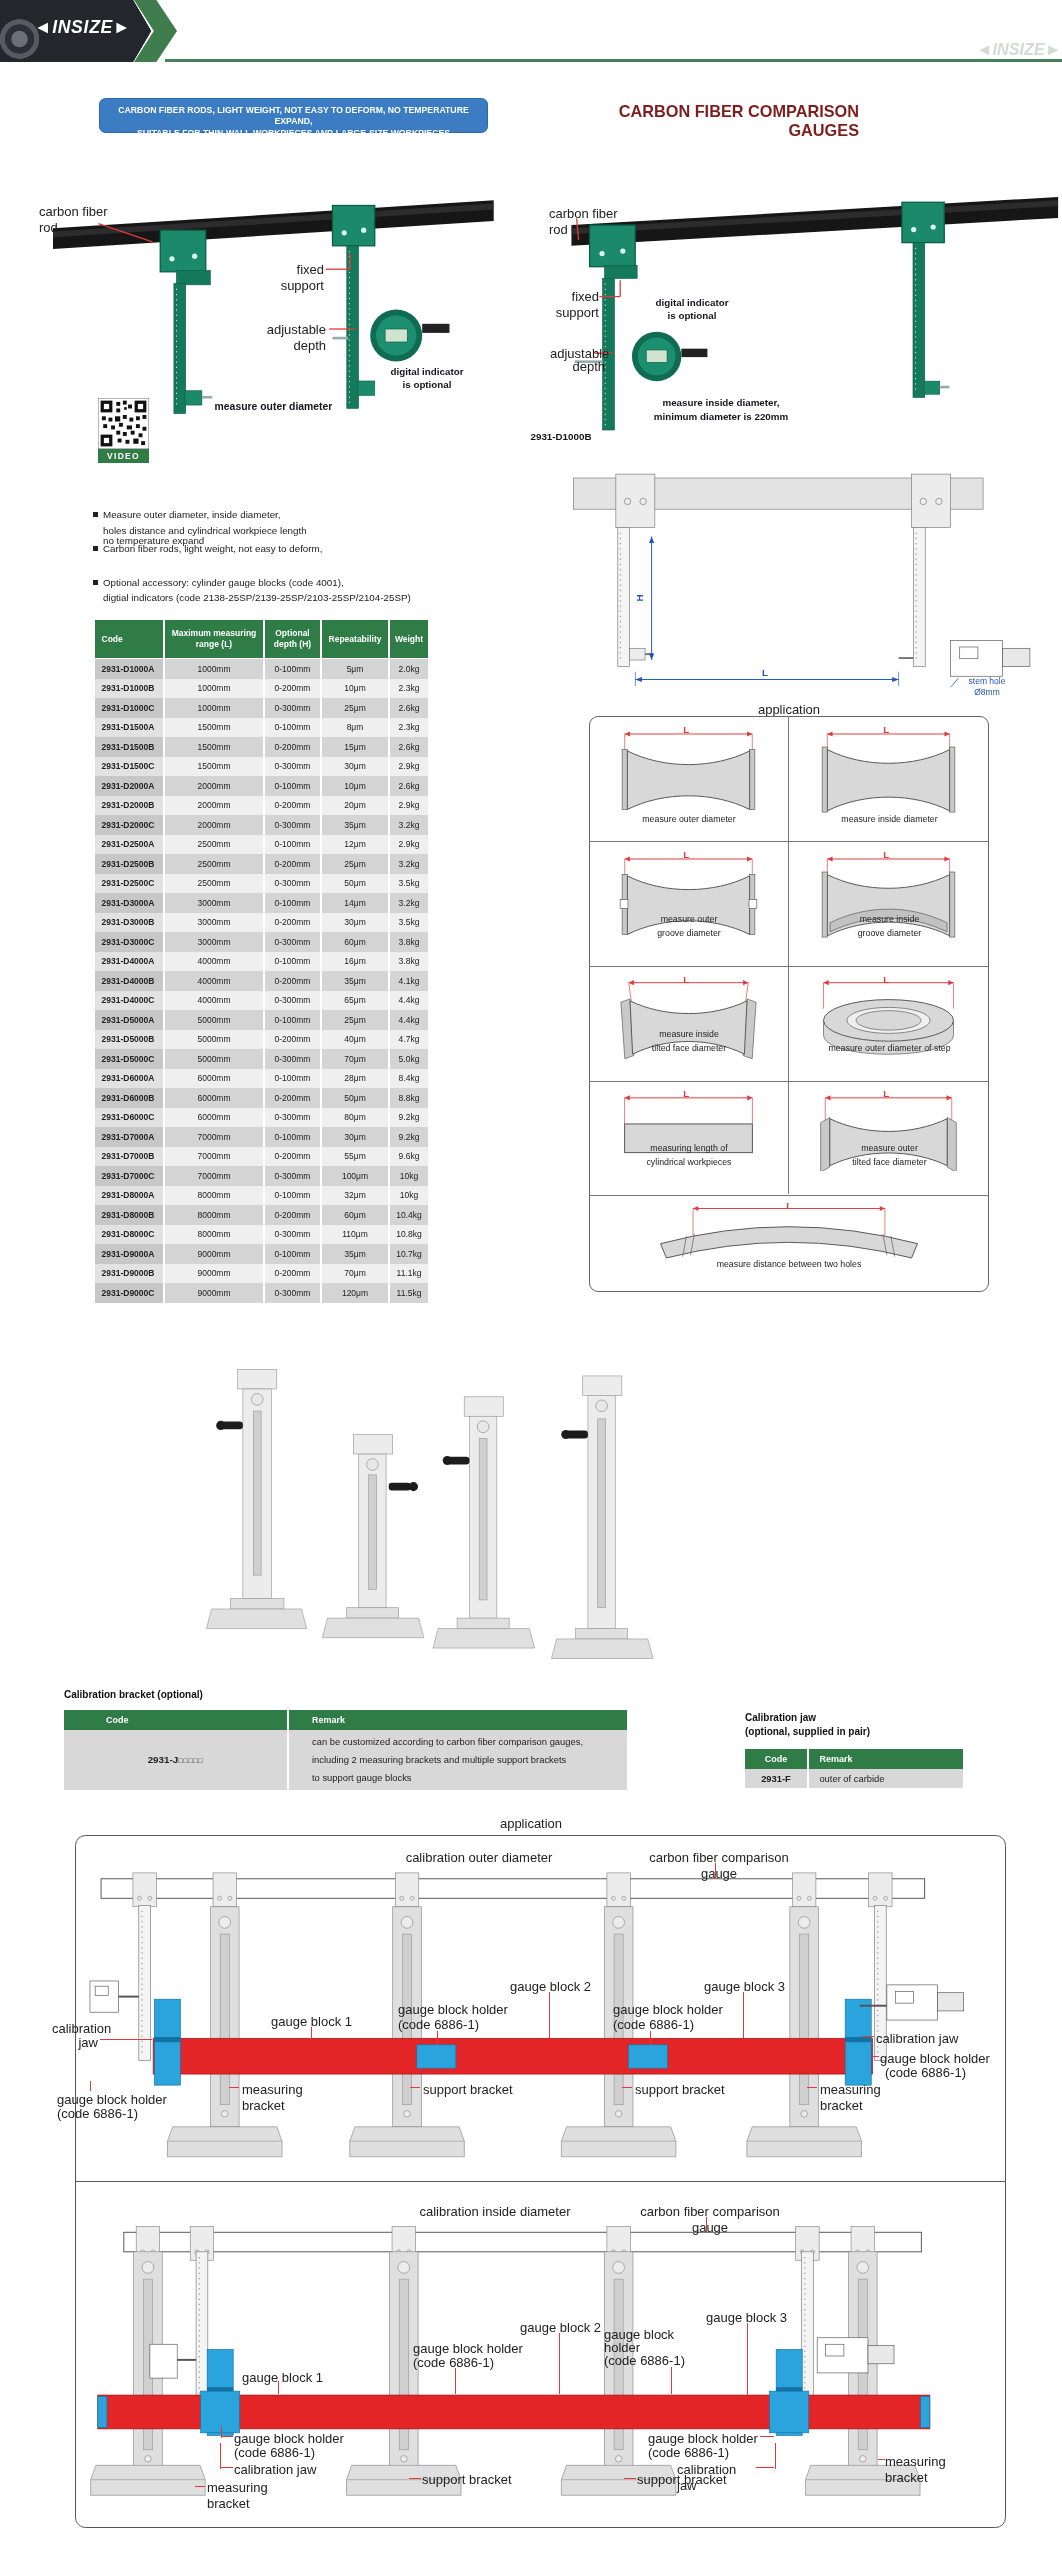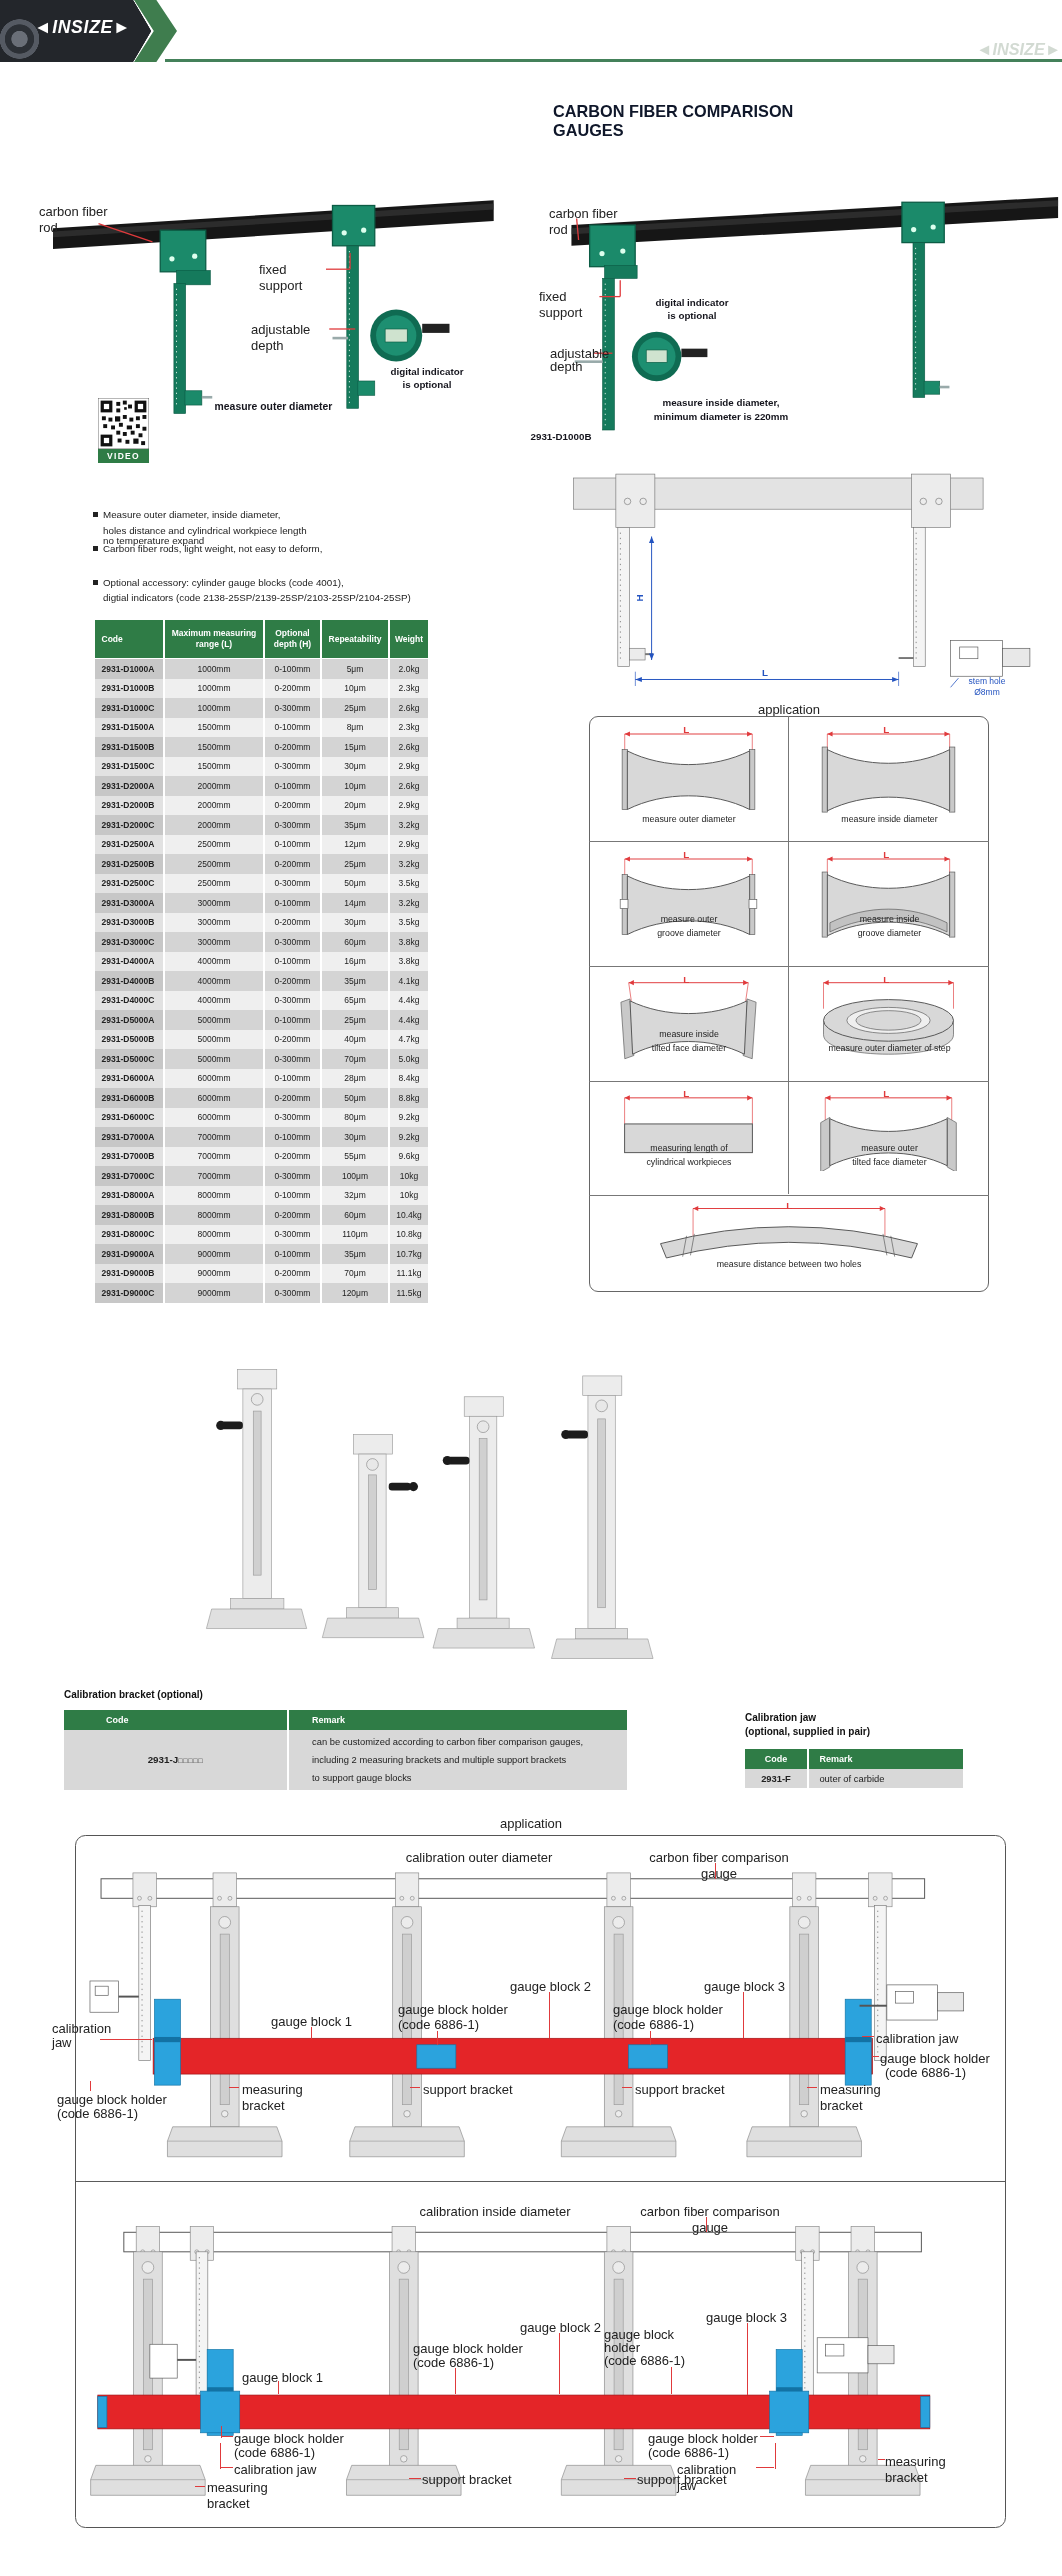--- a/index.html
+++ b/index.html
@@ -2,42 +2,42 @@
 <html style="font-size:10.4px"><head>
 <meta charset="utf-8">
 <style>
   html,body{margin:0;padding:0;background:#fff;}
   #page{position:relative;width:1062px;height:2576px;background:#fff;overflow:hidden;
         font-family:"Liberation Sans",sans-serif;color:#222;}
   .abs{position:absolute;}
   .lbl{position:absolute;font-size:13px;color:#222;line-height:1.2;}
   .b{font-weight:normal;}
   .cc{text-align:center;}
-  .rr{}
+  .rr{text-align:right;}
   .cap{position:absolute;font-weight:bold;color:#15151d;}
   .rl{position:absolute;background:#e03a3c;}
   .blu{position:absolute;color:#2353c0;font-size:8.5px;text-align:center;}
   .redL{position:absolute;color:#e03a3c;font-weight:bold;font-size:9.8px;text-align:center;width:14.3px;}
   
   #hd-photo{position:absolute;left:0;top:0;width:151px;height:62px;background:#23262b;
     background-image:radial-gradient(circle at 19.5px 39px,#6a6f78 0 7.8px,#2c3036 8.5px 14.3px,#555a63 15px 19.5px,#23262b 20px),
       radial-gradient(circle at 78px 19.5px,#7c828c 0 6.5px,#343941 7.2px 13px,#5c626c 13.7px 22px,#23262b 23px),
       radial-gradient(circle at 130px 46px,#868c96 0 9px,#3a3f47 9.8px 17px,#60666f 17.6px 26px,#23262b 27px);
     clip-path:polygon(0 0,88% 0,100% 50%,88% 100%,0 100%);}
   #hd-logo{position:absolute;left:34px;top:17px;width:85px;text-align:center;color:#fff;
     font-size:17.6px;font-weight:bold;font-style:italic;letter-spacing:0.7px;}
   #hd-chev{position:absolute;left:134px;top:0;width:43px;height:62px;background:#3f7d4e;
     clip-path:polygon(0 0,52% 0,100% 50%,52% 100%,0 100%,46% 50%);}
   #hd-line{position:absolute;left:165px;top:59px;width:897px;height:2.6px;background:#44815a;}
   #hd-wm{position:absolute;left:931px;top:40px;width:130px;text-align:right;color:#aebcae;opacity:.55;
     font-size:16.3px;font-weight:bold;font-style:italic;}
   
   #banner{position:absolute;left:99px;top:98px;width:389px;height:35px;background:#3b7cc2;border:0.7px solid #2a66a8;
     border-radius:6.5px;color:#fff;font-weight:bold;font-size:8.7px;text-align:center;line-height:11.4px;padding-top:5.9px;box-sizing:border-box;}
-  #title{position:absolute;left:553px;top:102px;width:306px;text-align:left;font-size:16.3px;font-weight:bold;color:#0f172a;}
+  #title{position:absolute;left:553px;top:102px;width:306px;text-align:right;font-size:16.3px;font-weight:bold;color:#7f1d1d;}
   
   #video{position:absolute;left:98px;top:449px;width:51px;height:14.3px;background:#2f7c46;color:#fff;
     font-weight:bold;font-size:8.5px;letter-spacing:1.3px;text-align:center;line-height:14.3px;}
   
   .blt{position:absolute;width:4.6px;height:4.6px;background:#222;}
   .fline{position:absolute;left:103px;font-size:9.8px;color:#222;white-space:nowrap;}
   
   #spec{position:absolute;left:95px;top:620px;width:333px;border-collapse:separate;border-spacing:0;table-layout:fixed;}
   #spec th{background:#2f7c46;color:#fff;font-size:8.5px;font-weight:bold;height:39px;vertical-align:middle;
     text-align:center;line-height:1.25;border-right:2px solid #fff;border-bottom:1.3px solid #fff;padding:0 1.3px;box-sizing:border-box;}
@@ -71,20 +71,24 @@
 <div id="page">
 
   <div>
     <div id="hd-photo"></div>
     <div id="hd-logo">◄<span>INSIZE</span>►</div>
     <div id="hd-chev"></div>
     <div id="hd-line"></div>
     <div id="hd-wm">◄<span>INSIZE</span>►</div>
   </div>
 
+  <div id="banner">
+    <div>CARBON FIBER RODS, LIGHT WEIGHT, NOT EASY TO DEFORM, NO TEMPERATURE EXPAND,</div>
+    <div>SUITABLE FOR THIN-WALL WORKPIECES AND LARGE-SIZE WORKPIECES</div>
+  </div>
   <div id="title">CARBON FIBER COMPARISON GAUGES</div>
 
   <svg class="abs" style="left:46px;top:186px" width="495" height="247" viewBox="0 0 760 380">
     <polygon points="10,97 688,54 688,22 10,65" fill="#161616"></polygon>
     <polygon points="10,70 688,27 688,36 10,79" fill="#3c3c3c" opacity=".6"></polygon>
     <rect x="175" y="68" width="70" height="64" fill="#1b8a6a" stroke="#0c5c45" stroke-width="2"></rect>
     <rect x="200" y="130" width="52" height="22" fill="#157a5c" stroke="#0c5c45"></rect>
     <circle cx="193" cy="112" r="4" fill="#dfe"></circle>
       <circle cx="228" cy="108" r="4" fill="#dfe"></circle>
     <rect x="196" y="150" width="18" height="200" fill="#157a5c" stroke="#0c5c45"></rect>

